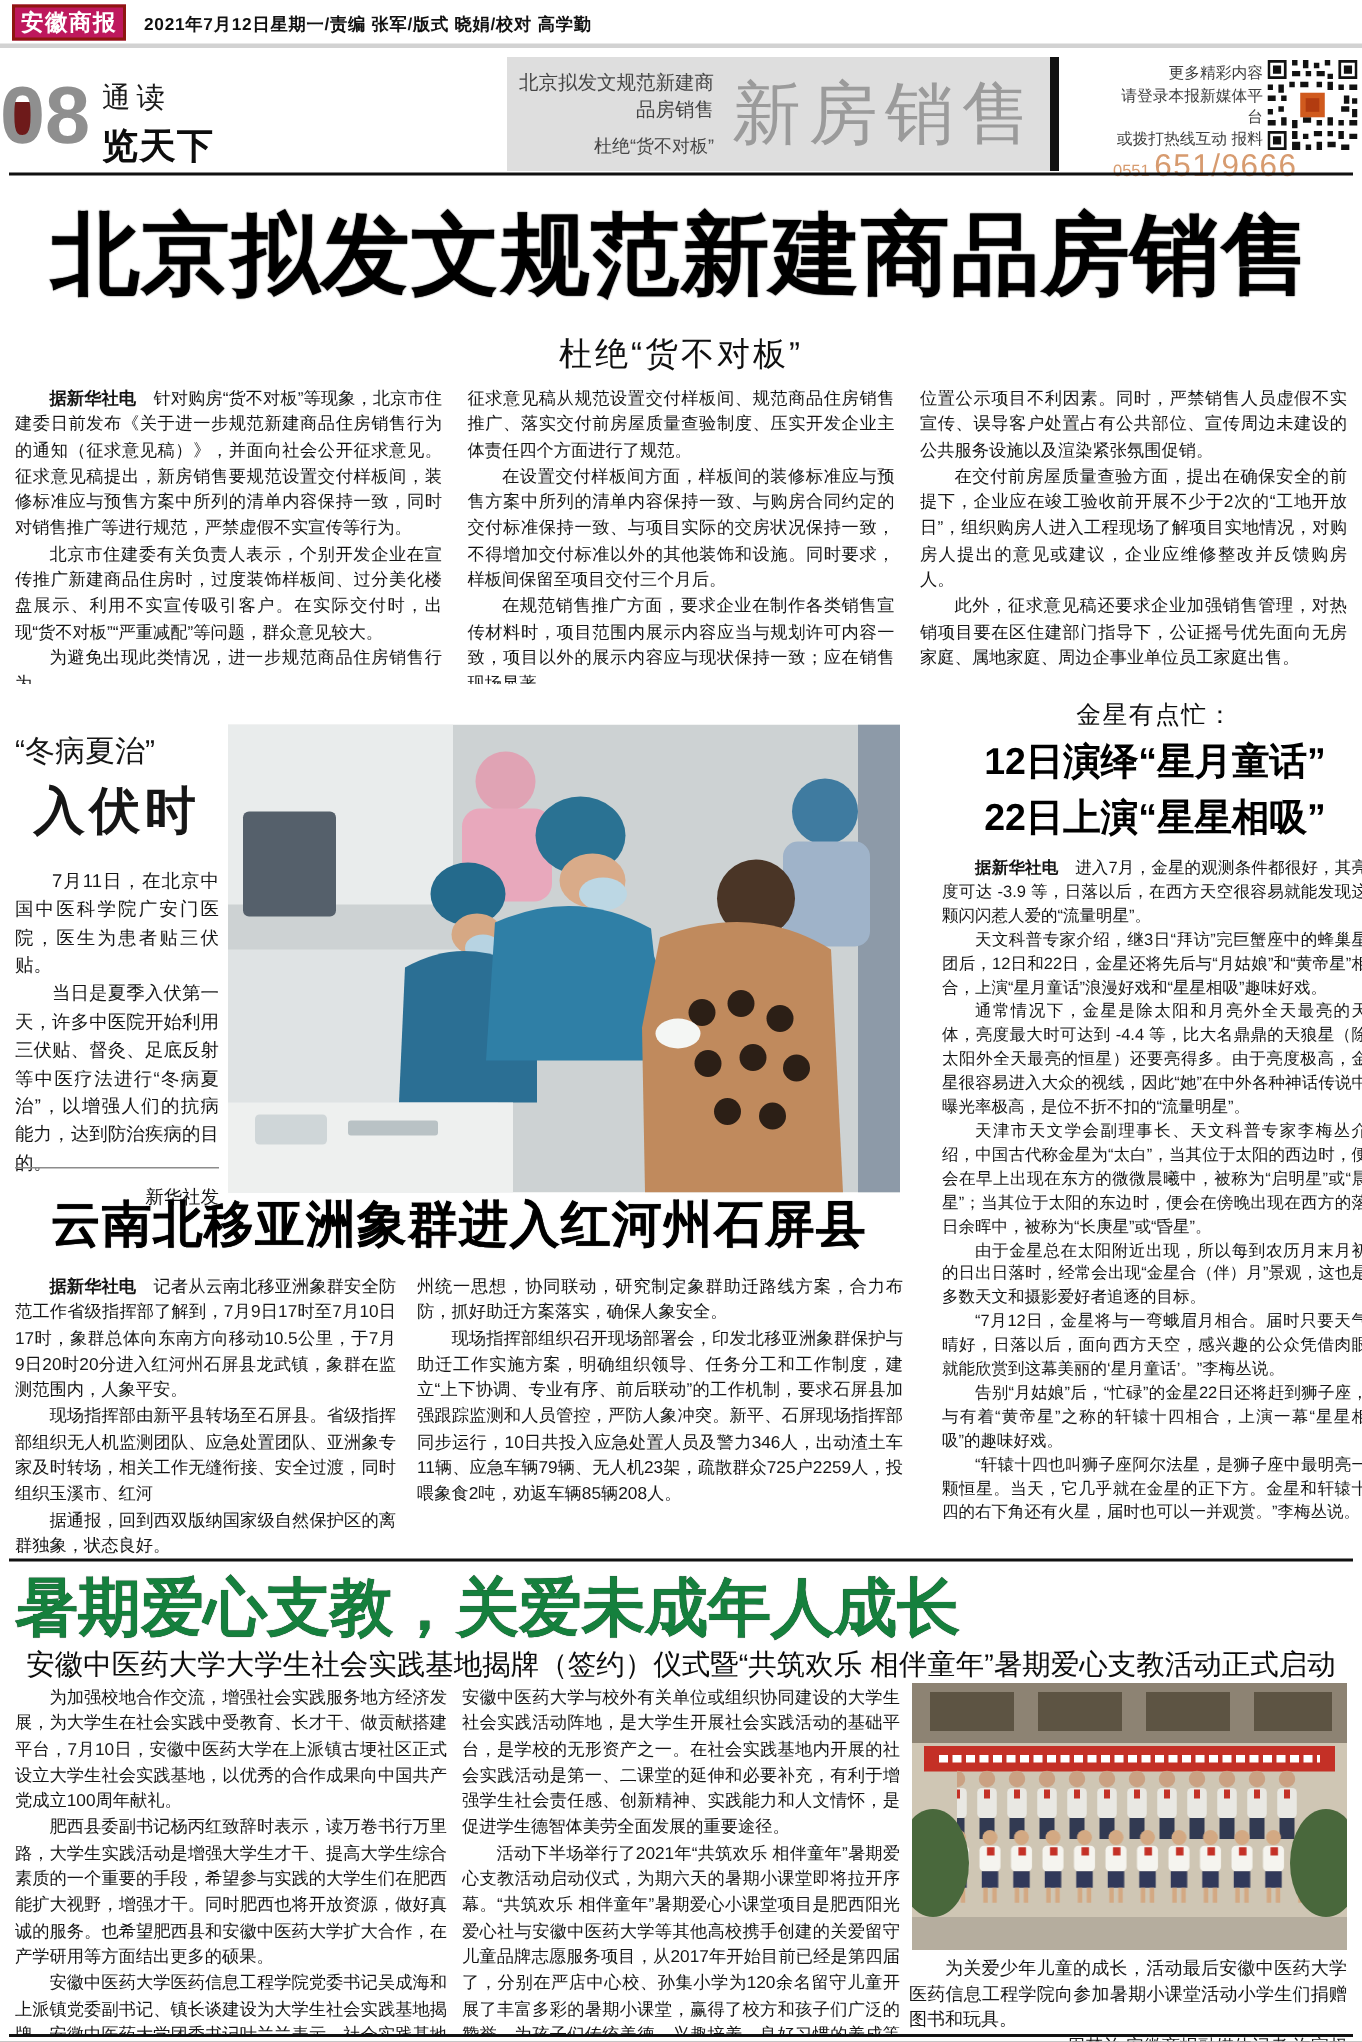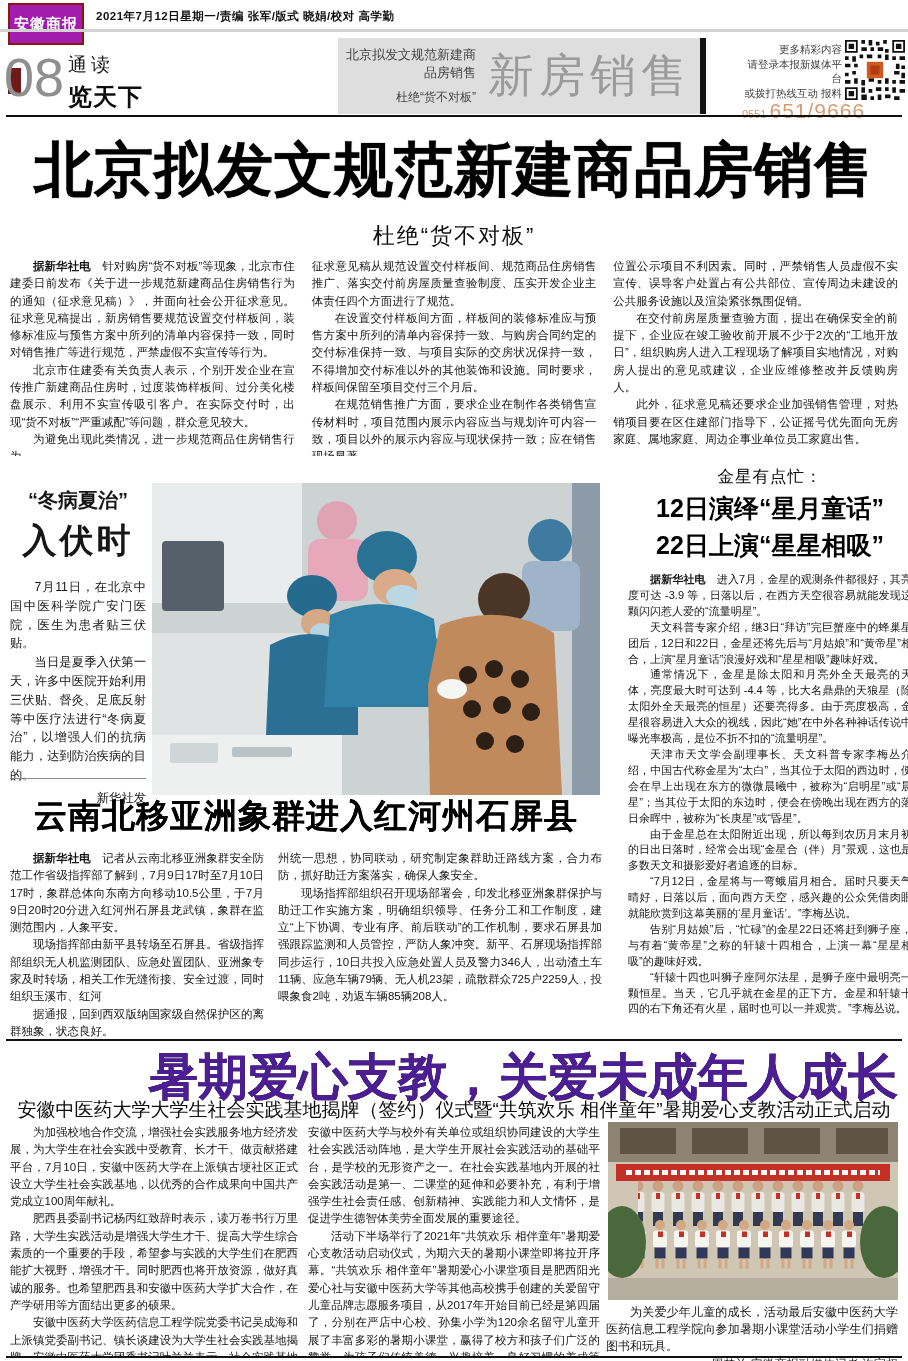--- a/index.html
+++ b/index.html
@@ -1,28 +1,28 @@
 <!DOCTYPE html>
 <html><head>
 <meta charset="utf-8">
 <style>
   html,body{margin:0;padding:0;background:#9a9a9a;}
   .page{position:relative;width:908px;height:1361px;margin:0 auto;background:#ffffff;
         font-family:"Liberation Sans","DejaVu Sans",sans-serif;color:#161616;overflow:hidden;}
   .abs{position:absolute;}
   
-  .logo{left:8px;top:3px;width:76px;height:42px;background:#a21caf;border:2px solid #8e1610;
+  .logo{left:8px;top:3px;width:76px;height:24px;background:#be185d;border:2px solid #8e1610;
         box-sizing:border-box;color:#fff;font-weight:bold;font-size:15px;letter-spacing:1px;
         display:flex;align-items:center;justify-content:center;}
   .dateline{left:96px;top:9px;font-size:11.5px;font-weight:600;color:#111;letter-spacing:.5px;}
   .mast-rule{left:0;top:29px;width:908px;height:3px;background:#d2d2d2;}
   .red-block{left:8px;top:68px;width:13px;height:26px;background:#6e1a1a;}
   
-  .pagenum{left:0;top:48px;width:64px;text-align:right;font-size:54px;line-height:58px;
-           font-weight:normal;color:#8f8f8f;}
+  .pagenum{left:0;top:48px;width:64px;text-align:left;font-size:54px;line-height:58px;
+           font-weight:bold;color:#8f8f8f;}
   .secname{left:68px;top:52px;}
   .secname .t1{font-size:19px;letter-spacing:4px;color:#1b1b1b;}
   .secname .t2{font-size:24px;font-weight:bold;letter-spacing:1px;color:#0d0d0d;margin-top:3px;}
   .graybox{left:338px;top:38px;width:362px;height:76px;background:#dedede;
            display:flex;align-items:center;justify-content:flex-end;gap:12px;box-sizing:border-box;padding:0 8px;}
   .teaser{text-align:right;color:#454545;}
   .teaser .l1{font-size:13px;}
   .teaser .l2{font-size:12px;margin-top:7px;}
   .secbig{font-size:46px;color:#9b9b9b;letter-spacing:5px;white-space:nowrap;}
   .blackbar{left:700px;top:38px;width:6px;height:76px;background:#121212;}
@@ -37,42 +37,42 @@
             font-weight:bold;letter-spacing:1px;color:#000;text-shadow:0 0 1px #000;}
   .mainsub{left:10px;top:221px;width:888px;text-align:center;font-size:22px;color:#101010;letter-spacing:2px;}
   .leadcols{left:10px;top:258px;width:888px;height:198px;display:grid;
             grid-template-columns:1fr 1fr 1fr;column-gap:17px;overflow:hidden;}
   .bodytxt{font-size:11.5px;line-height:17.3px;text-align:justify;}
   .bodytxt p{margin:0;text-indent:2em;}
   .bodytxt p.cont{text-indent:0;}
   .src{font-weight:bold;}
   
   .winter{left:10px;top:487px;width:136px;height:288px;}
-  .winter .wt1{text-align:center;font-size:20px;font-weight:bold;letter-spacing:0;}
+  .winter .wt1{text-align:left;font-size:20px;font-weight:normal;letter-spacing:0;}
   .winter .wt2{text-align:center;font-size:34px;font-weight:bold;margin-top:4px;letter-spacing:3px;}
   .winter .wbody{margin-top:14px;font-size:12.3px;line-height:18.8px;text-align:justify;}
   .winter .wbody p{margin:0;text-indent:2em;}
   .wcredit{text-align:right;font-size:12.3px;margin-top:4px;}
   .winter-rule{left:10px;top:778px;width:136px;height:1px;background:#8c8c8c;}
   .photo1{left:152px;top:483px;width:448px;height:312px;}
   
   .venus{left:628px;top:466px;width:284px;height:570px;overflow:hidden;}
   .vkick{text-align:center;font-size:16.5px;color:#0e0e0e;letter-spacing:1px;}
   .vhead{text-align:center;font-size:25px;line-height:33px;font-weight:bold;margin-top:4px;color:#000;}
   .vbody{margin-top:10px;font-size:11px;line-height:15.9px;text-align:justify;}
   .vbody p{margin:0;text-indent:2em;}
   
   .elehead{left:10px;top:794px;width:592px;text-align:center;font-size:33px;font-weight:bold;
            letter-spacing:1px;color:#000;text-shadow:0 0 .5px #000;}
   .elecol1{left:10px;top:850px;width:254px;height:188px;overflow:hidden;}
   .elecol2{left:278px;top:850px;width:324px;height:188px;overflow:hidden;}
   
   .bottom-rule{left:6px;top:1039px;width:896px;height:2px;background:#111;}
-  .suphead{left:10px;top:1044px;width:888px;text-align:right;font-size:50px;font-weight:bold;
-           color:#4c1d95;text-shadow:0 0 .5px #000;}
+  .suphead{left:10px;top:1044px;width:888px;text-align:left;font-size:42px;font-weight:bold;
+           color:#15803d;text-shadow:0 0 .5px #000;}
   .supsub{left:10px;top:1097px;width:888px;text-align:center;font-size:19px;color:#0c0c0c;}
   .supcol1{left:10px;top:1124px;width:288px;height:234px;overflow:hidden;}
   .supcol2{left:308px;top:1124px;width:292px;height:234px;overflow:hidden;}
   .photo2{left:608px;top:1122px;width:290px;height:178px;}
   .caption{left:606px;top:1304px;width:292px;font-size:12px;line-height:17px;text-align:justify;}
   .caption p{margin:0;text-indent:2em;}
   .credit{text-align:right;margin-top:1px;}
   .foot-rule{left:6px;top:1356px;width:896px;height:2px;background:#111;}
 </style>
 </head>

